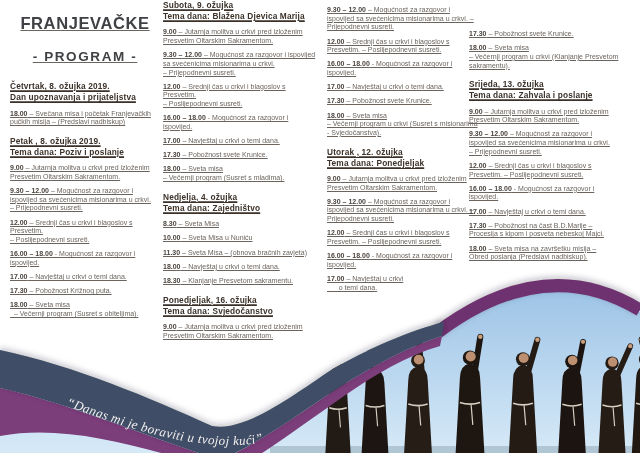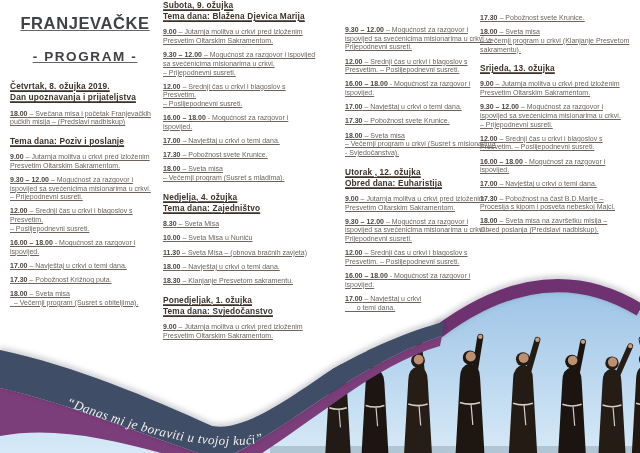--- a/index.html
+++ b/index.html
@@ -7,22 +7,22 @@
     --sky-top:#9cc3e6; --sky-bottom:#d6e9f7; --quote-text:#f2f0ee;
     --title-text:#3f4145; --heading-text:#3b3129; --body-text:#6b645e; --time-text:#4a433d;
   }
   html,body{margin:0;padding:0;background:#888;}
   #page{position:relative;width:640px;height:453px;background:#ffffff;overflow:hidden;
         font-family:"Liberation Sans",sans-serif;}
   #bottom-art{position:absolute;left:0;top:0;width:640px;height:453px;z-index:0;pointer-events:none;}
   .col{position:absolute;top:0;z-index:1;font-size:7px;line-height:1.24;color:var(--body-text);text-decoration:underline;}
   .col1{left:10px;width:150px;padding-top:12px;}
   .col2{left:163px;width:155px;padding-top:0;}
-  .col3{left:345px;width:151px;padding-top:26px;}
-  .col4{left:480px;width:150px;padding-top:14px;}
+  .col3{left:327px;width:151px;padding-top:6px;}
+  .col4{left:469px;width:150px;padding-top:30px;}
   .brand{text-align:center;color:var(--title-text);font-weight:bold;margin:2px 0 15px;}
   .brand .l1,.brand .l2{font-size:16.5px;letter-spacing:.6px;line-height:1.18;}
   .brand .l2{word-spacing:3px;}
   .brand .l3{font-size:13.5px;letter-spacing:1.6px;margin-top:16px;}
   .sec{margin:0 0 9px;}
   .sec-heading{font-size:8.3px;font-weight:bold;color:var(--heading-text);margin:0 0 6px;
     line-height:1.35;letter-spacing:.15px;text-decoration:underline;text-underline-offset:1.5px;}
   .item{margin:0 0 5.5px;}
   .time{font-weight:bold;color:var(--time-text);}
   .txt{white-space:pre-line;}
@@ -148,20 +148,21 @@
     </div>
   <section class="sec">
         <h3 class="sec-heading">
           <div>Četvrtak, 8. ožujka 2019.</div>
           <div>Dan upoznavanja i prijateljstva</div>
         </h3>
         <p class="item"><span class="time">18.00</span><span class="txt"> – Svečana misa i početak Franjevačkih pučkih misija – (Predslavi nadbiskup)</span></p>
       </section>
       <section class="sec">
         <h3 class="sec-heading">
+          <div>Petak , 8. ožujka 2019.</div>
           <div>Tema dana: Poziv i poslanje</div>
         </h3>
         <p class="item"><span class="time">9.00</span><span class="txt"> – Jutarnja molitva u crkvi pred izloženim Presvetim Oltarskim Sakramentom.</span></p>
         <p class="item"><span class="time">9.30 – 12.00</span><span class="txt"> – Mogućnost za razgovor i ispovijed sa svećenicima misionarima u crkvi.
 – Prijepodnevni susreti.</span></p>
         <p class="item"><span class="time">12.00</span><span class="txt"> – Srednji čas u crkvi i blagoslov s Presvetim.
 – Poslijepodnevni susreti.</span></p>
         <p class="item"><span class="time">16.00 – 18.00</span><span class="txt"> - Mogućnost za razgovor i ispovijed.</span></p>
         <p class="item"><span class="time">17.00</span><span class="txt"> – Navještaj u crkvi o temi dana.</span></p>
         <p class="item"><span class="time">17.30</span><span class="txt"> – Pobožnost Križnog puta.</span></p>
@@ -193,58 +194,59 @@
           <div>Tema dana: Zajedništvo</div>
         </h3>
         <p class="item"><span class="time">8.30</span><span class="txt"> – Sveta Misa</span></p>
         <p class="item"><span class="time">10.00</span><span class="txt"> – Sveta Misa u Nuniću</span></p>
         <p class="item"><span class="time">11.30</span><span class="txt"> – Sveta Misa – (obnova bračnih zavjeta)</span></p>
         <p class="item"><span class="time">18.00</span><span class="txt"> – Navještaj u crkvi o temi dana.</span></p>
         <p class="item"><span class="time">18.30</span><span class="txt"> – Klanjanje Presvetom sakramentu.</span></p>
       </section>
       <section class="sec">
         <h3 class="sec-heading">
-          <div>Ponedjeljak, 1. ožujka</div>
+          <div>Ponedjeljak, 16. ožujka</div>
           <div>Tema dana: Svjedočanstvo</div>
         </h3>
         <p class="item"><span class="time">9.00</span><span class="txt"> – Jutarnja molitva u crkvi pred izloženim Presvetim Oltarskim Sakramentom.</span></p>
       </section>
     </div>
   <div class="col col3">
       <section class="sec">
         <p class="item"><span class="time">9.30 – 12.00</span><span class="txt"> – Mogućnost za razgovor i ispovijed sa svećenicima misionarima u crkvi. – Prijepodnevni susreti.</span></p>
         <p class="item"><span class="time">12.00</span><span class="txt"> – Srednji čas u crkvi i blagoslov s Presvetim. – Poslijepodnevni susreti.</span></p>
         <p class="item"><span class="time">16.00 – 18.00</span><span class="txt"> - Mogućnost za razgovor i ispovijed.</span></p>
         <p class="item"><span class="time">17.00</span><span class="txt"> – Navještaj u crkvi o temi dana.</span></p>
         <p class="item"><span class="time">17.30</span><span class="txt"> – Pobožnost svete Krunice.</span></p>
         <p class="item"><span class="time">18.00</span><span class="txt"> – Sveta misa
 – Večernji program u crkvi (Susret s misionarima - Svjedočanstva).</span></p>
       </section>
       <section class="sec">
         <h3 class="sec-heading">
           <div>Utorak , 12. ožujka</div>
-          <div>Obred dana: Euharistija</div>
+          <div>Tema dana: Ponedjeljak</div>
         </h3>
         <p class="item"><span class="time">9.00</span><span class="txt"> – Jutarnja molitva u crkvi pred izloženim Presvetim Oltarskim Sakramentom.</span></p>
         <p class="item"><span class="time">9.30 – 12.00</span><span class="txt"> – Mogućnost za razgovor i ispovijed sa svećenicima misionarima u crkvi. – Prijepodnevni susreti.</span></p>
         <p class="item"><span class="time">12.00</span><span class="txt"> – Srednji čas u crkvi i blagoslov s Presvetim. – Poslijepodnevni susreti.</span></p>
         <p class="item"><span class="time">16.00 – 18.00</span><span class="txt"> - Mogućnost za razgovor i ispovijed.</span></p>
         <p class="item"><span class="time">17.00</span><span class="txt"> – Navještaj u crkvi
 &nbsp;&nbsp;&nbsp;&nbsp;&nbsp;&nbsp;o temi dana.</span></p>
       </section>
     </div>
   <div class="col col4">
       <section class="sec">
         <p class="item"><span class="time">17.30</span><span class="txt"> – Pobožnost svete Krunice.</span></p>
         <p class="item"><span class="time">18.00</span><span class="txt"> – Sveta misa
 – Večernji program u crkvi (Klanjanje Presvetom sakramentu).</span></p>
       </section>
       <section class="sec">
         <h3 class="sec-heading">
           <div>Srijeda, 13. ožujka</div>
+          <div>Tema dana: Zahvala i poslanje</div>
         </h3>
         <p class="item"><span class="time">9.00</span><span class="txt"> – Jutarnja molitva u crkvi pred izloženim Presvetim Oltarskim Sakramentom.</span></p>
         <p class="item"><span class="time">9.30 – 12.00</span><span class="txt"> – Mogućnost za razgovor i ispovijed sa svećenicima misionarima u crkvi.
 – Prijepodnevni susreti.</span></p>
         <p class="item"><span class="time">12.00</span><span class="txt"> – Srednji čas u crkvi i blagoslov s Presvetim. – Poslijepodnevni susreti.</span></p>
         <p class="item"><span class="time">16.00 – 18.00</span><span class="txt"> - Mogućnost za razgovor i ispovijed.</span></p>
         <p class="item"><span class="time">17.00</span><span class="txt"> – Navještaj u crkvi o temi dana.</span></p>
         <p class="item"><span class="time">17.30</span><span class="txt"> – Pobožnost na čast B.D.Marije –
 Procesija s kipom i posveta nebeskoj Majci.</span></p>
         <p class="item"><span class="time">18.00</span><span class="txt"> – Sveta misa na završetku misija –

